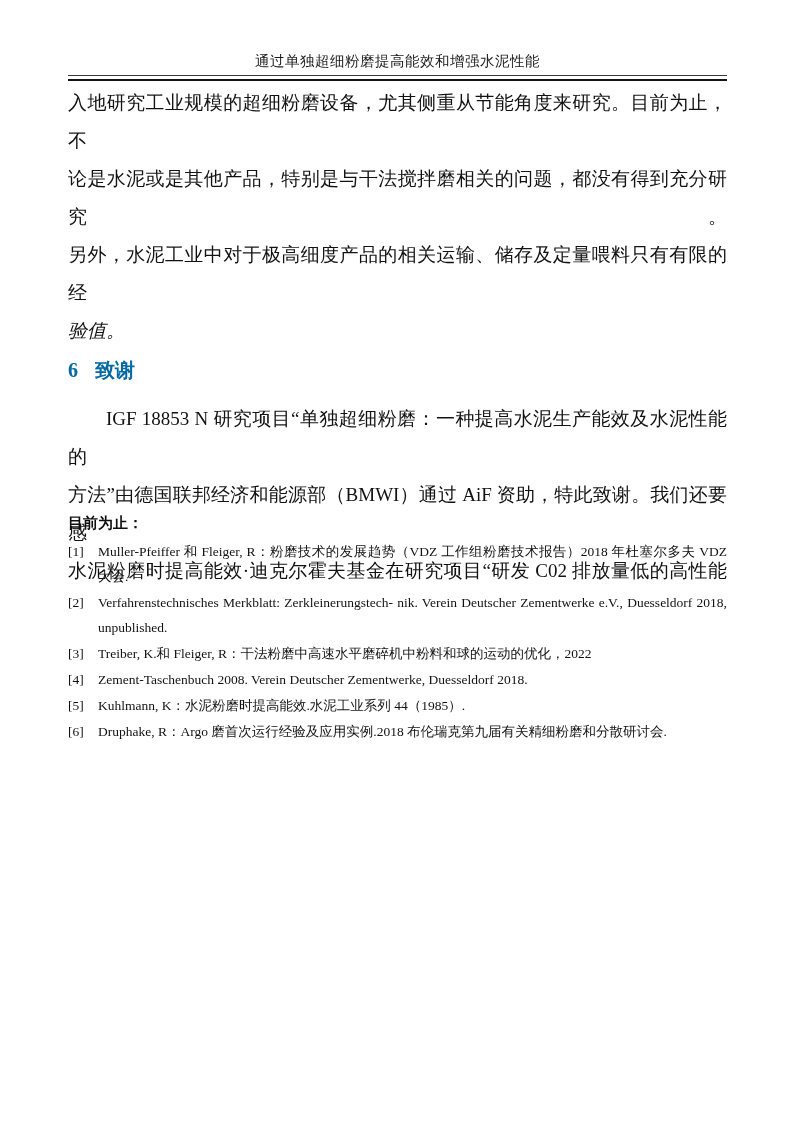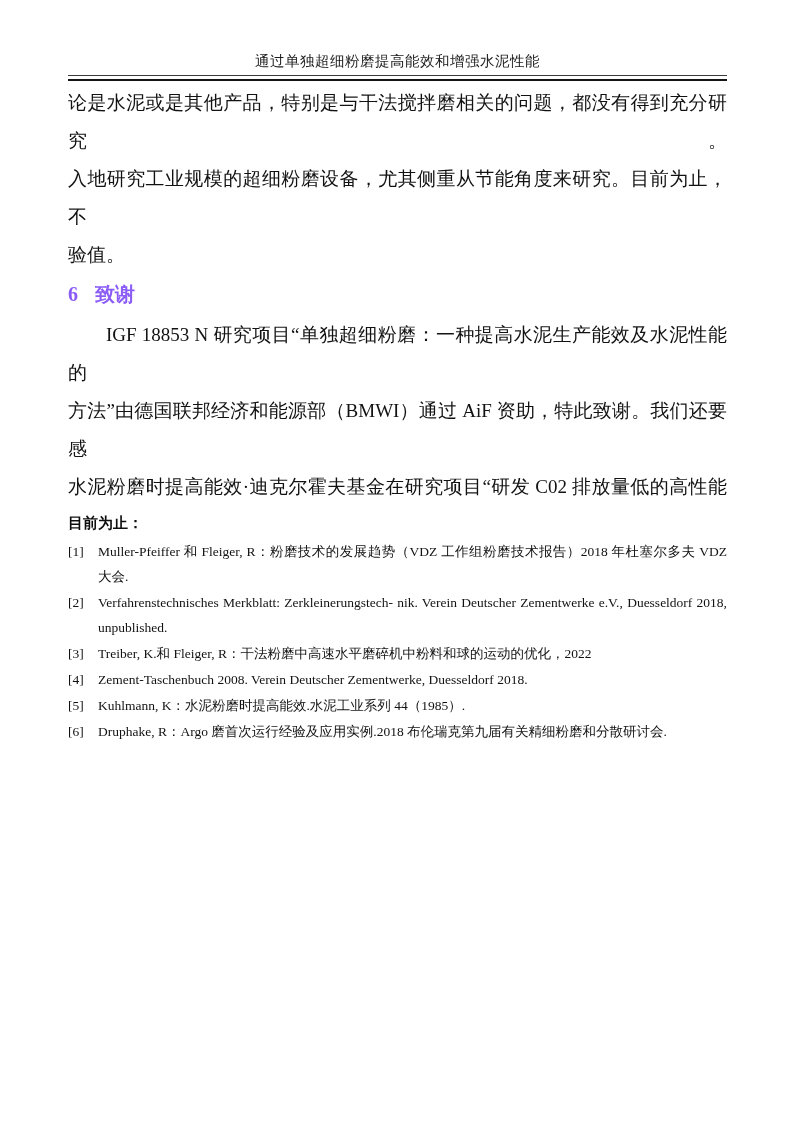--- a/index.html
+++ b/index.html
@@ -39,29 +39,29 @@
   .doc-body {
     position: absolute; left: 68px; width: 659px; top: 84px;
     font-size: 19px;
   }
   .bline {
     line-height: 38px;
     text-align: justify;
     text-align-last: justify;
     white-space: normal;
   }
-  .bline.lastline { text-align-last: left; }
+  .bline.lastline { text-align-last: left; font-style: italic; }
   .bline.firstindent { text-indent: 2em; }
 
   .section-heading {
-    margin: 5px 0 7px 0;
+    margin: 5px 0 15px 0;
     font-size: 20px;
     font-weight: bold;
     line-height: 30px;
-    color: #8b5cf6;
+    color: #0369a1;
   }
   .section-heading .sec-num { margin-right: 17px; }
 
   
   .refs {
     position: absolute; left: 68px; width: 659px; top: 512px;
   }
   .refs-heading {
     font-size: 15px;
     font-weight: bold;
@@ -105,22 +105,23 @@
 <div class="page">
 
   <div class="doc-header">
     <div class="doc-title">通过单独超细粉磨提高能效和增强水泥性能</div>
     <div class="header-rule"></div>
   </div>
 
   <div class="doc-body">
 
     <div>
+      <div class="bline">入地研究工业规模的超细粉磨设备，尤其侧重从节能角度来研究。目前为止，不</div>
       <div class="bline">论是水泥或是其他产品，特别是与干法搅拌磨相关的问题，都没有得到充分研究。</div>
-      <div class="bline">入地研究工业规模的超细粉磨设备，尤其侧重从节能角度来研究。目前为止，不</div>
+      <div class="bline">另外，水泥工业中对于极高细度产品的相关运输、储存及定量喂料只有有限的经</div>
       <div class="bline lastline">验值。</div>
     </div>
 
     <div class="section-heading">
       <span class="sec-num">6</span><span>致谢</span>
     </div>
 
     <div>
       <div class="bline firstindent">IGF 18853 N 研究项目“单独超细粉磨：一种提高水泥生产能效及水泥性能的</div>
       <div class="bline">方法”由德国联邦经济和能源部（BMWI）通过 AiF 资助，特此致谢。我们还要感</div>

